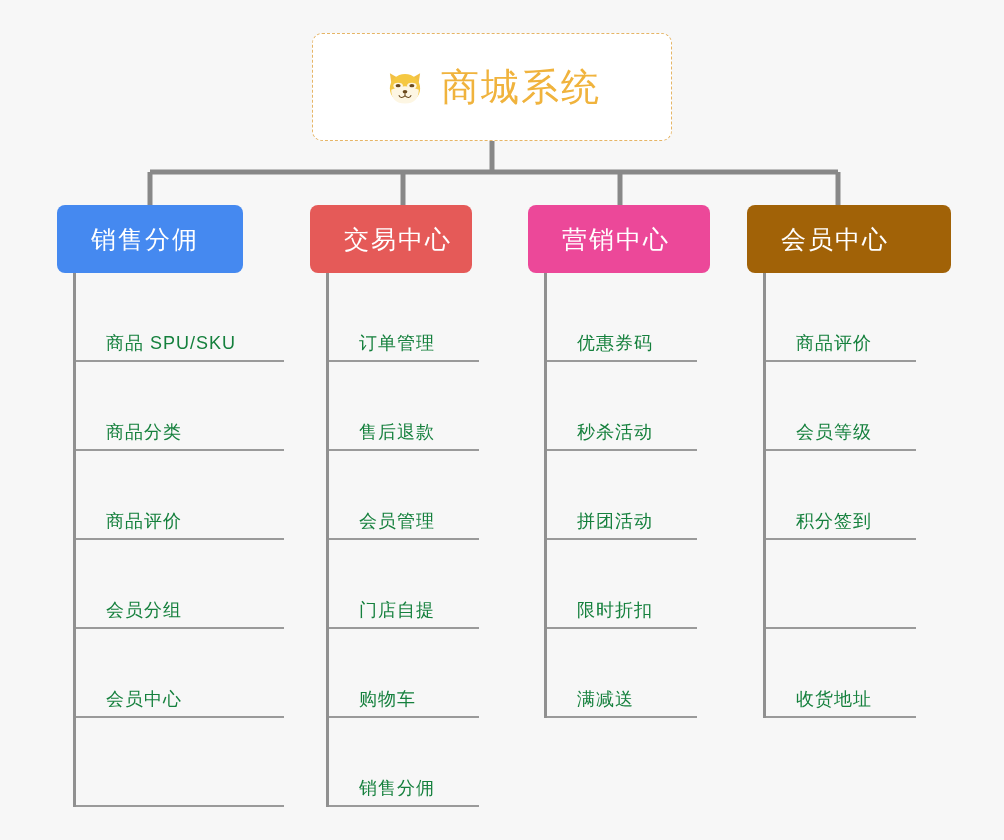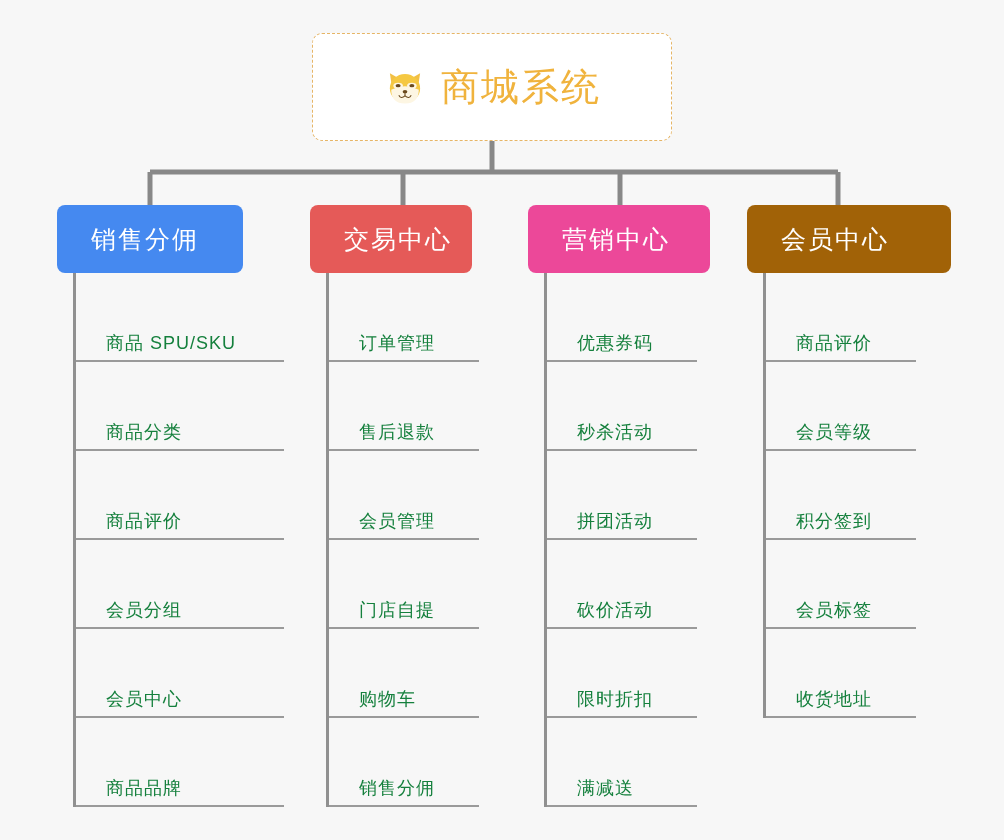--- a/index.html
+++ b/index.html
@@ -169,21 +169,20 @@
       </div>
       <div class="leaf">
         <span class="leaf-label">会员分组</span>
         <span class="leaf-underline"></span>
       </div>
       <div class="leaf">
         <span class="leaf-label">会员中心</span>
         <span class="leaf-underline"></span>
       </div>
       <div class="leaf">
-        <span class="leaf-label">商品品牌</span>
         <span class="leaf-underline"></span>
       </div>
     </div>
   </div>
 
   <div class="column col-1">
     <div class="cat-box">
       <span class="cat-label">交易中心</span>
     </div>
     <div class="leaves">
@@ -225,24 +224,20 @@
       </div>
       <div class="leaf">
         <span class="leaf-label">秒杀活动</span>
         <span class="leaf-underline"></span>
       </div>
       <div class="leaf">
         <span class="leaf-label">拼团活动</span>
         <span class="leaf-underline"></span>
       </div>
       <div class="leaf">
-        <span class="leaf-label">砍价活动</span>
-        <span class="leaf-underline"></span>
-      </div>
-      <div class="leaf">
         <span class="leaf-label">限时折扣</span>
         <span class="leaf-underline"></span>
       </div>
       <div class="leaf">
         <span class="leaf-label">满减送</span>
         <span class="leaf-underline"></span>
       </div>
     </div>
   </div>
 
@@ -257,21 +252,20 @@
       </div>
       <div class="leaf">
         <span class="leaf-label">会员等级</span>
         <span class="leaf-underline"></span>
       </div>
       <div class="leaf">
         <span class="leaf-label">积分签到</span>
         <span class="leaf-underline"></span>
       </div>
       <div class="leaf">
-        <span class="leaf-label">会员标签</span>
         <span class="leaf-underline"></span>
       </div>
       <div class="leaf">
         <span class="leaf-label">收货地址</span>
         <span class="leaf-underline"></span>
       </div>
     </div>
   </div>
 
 </div>

